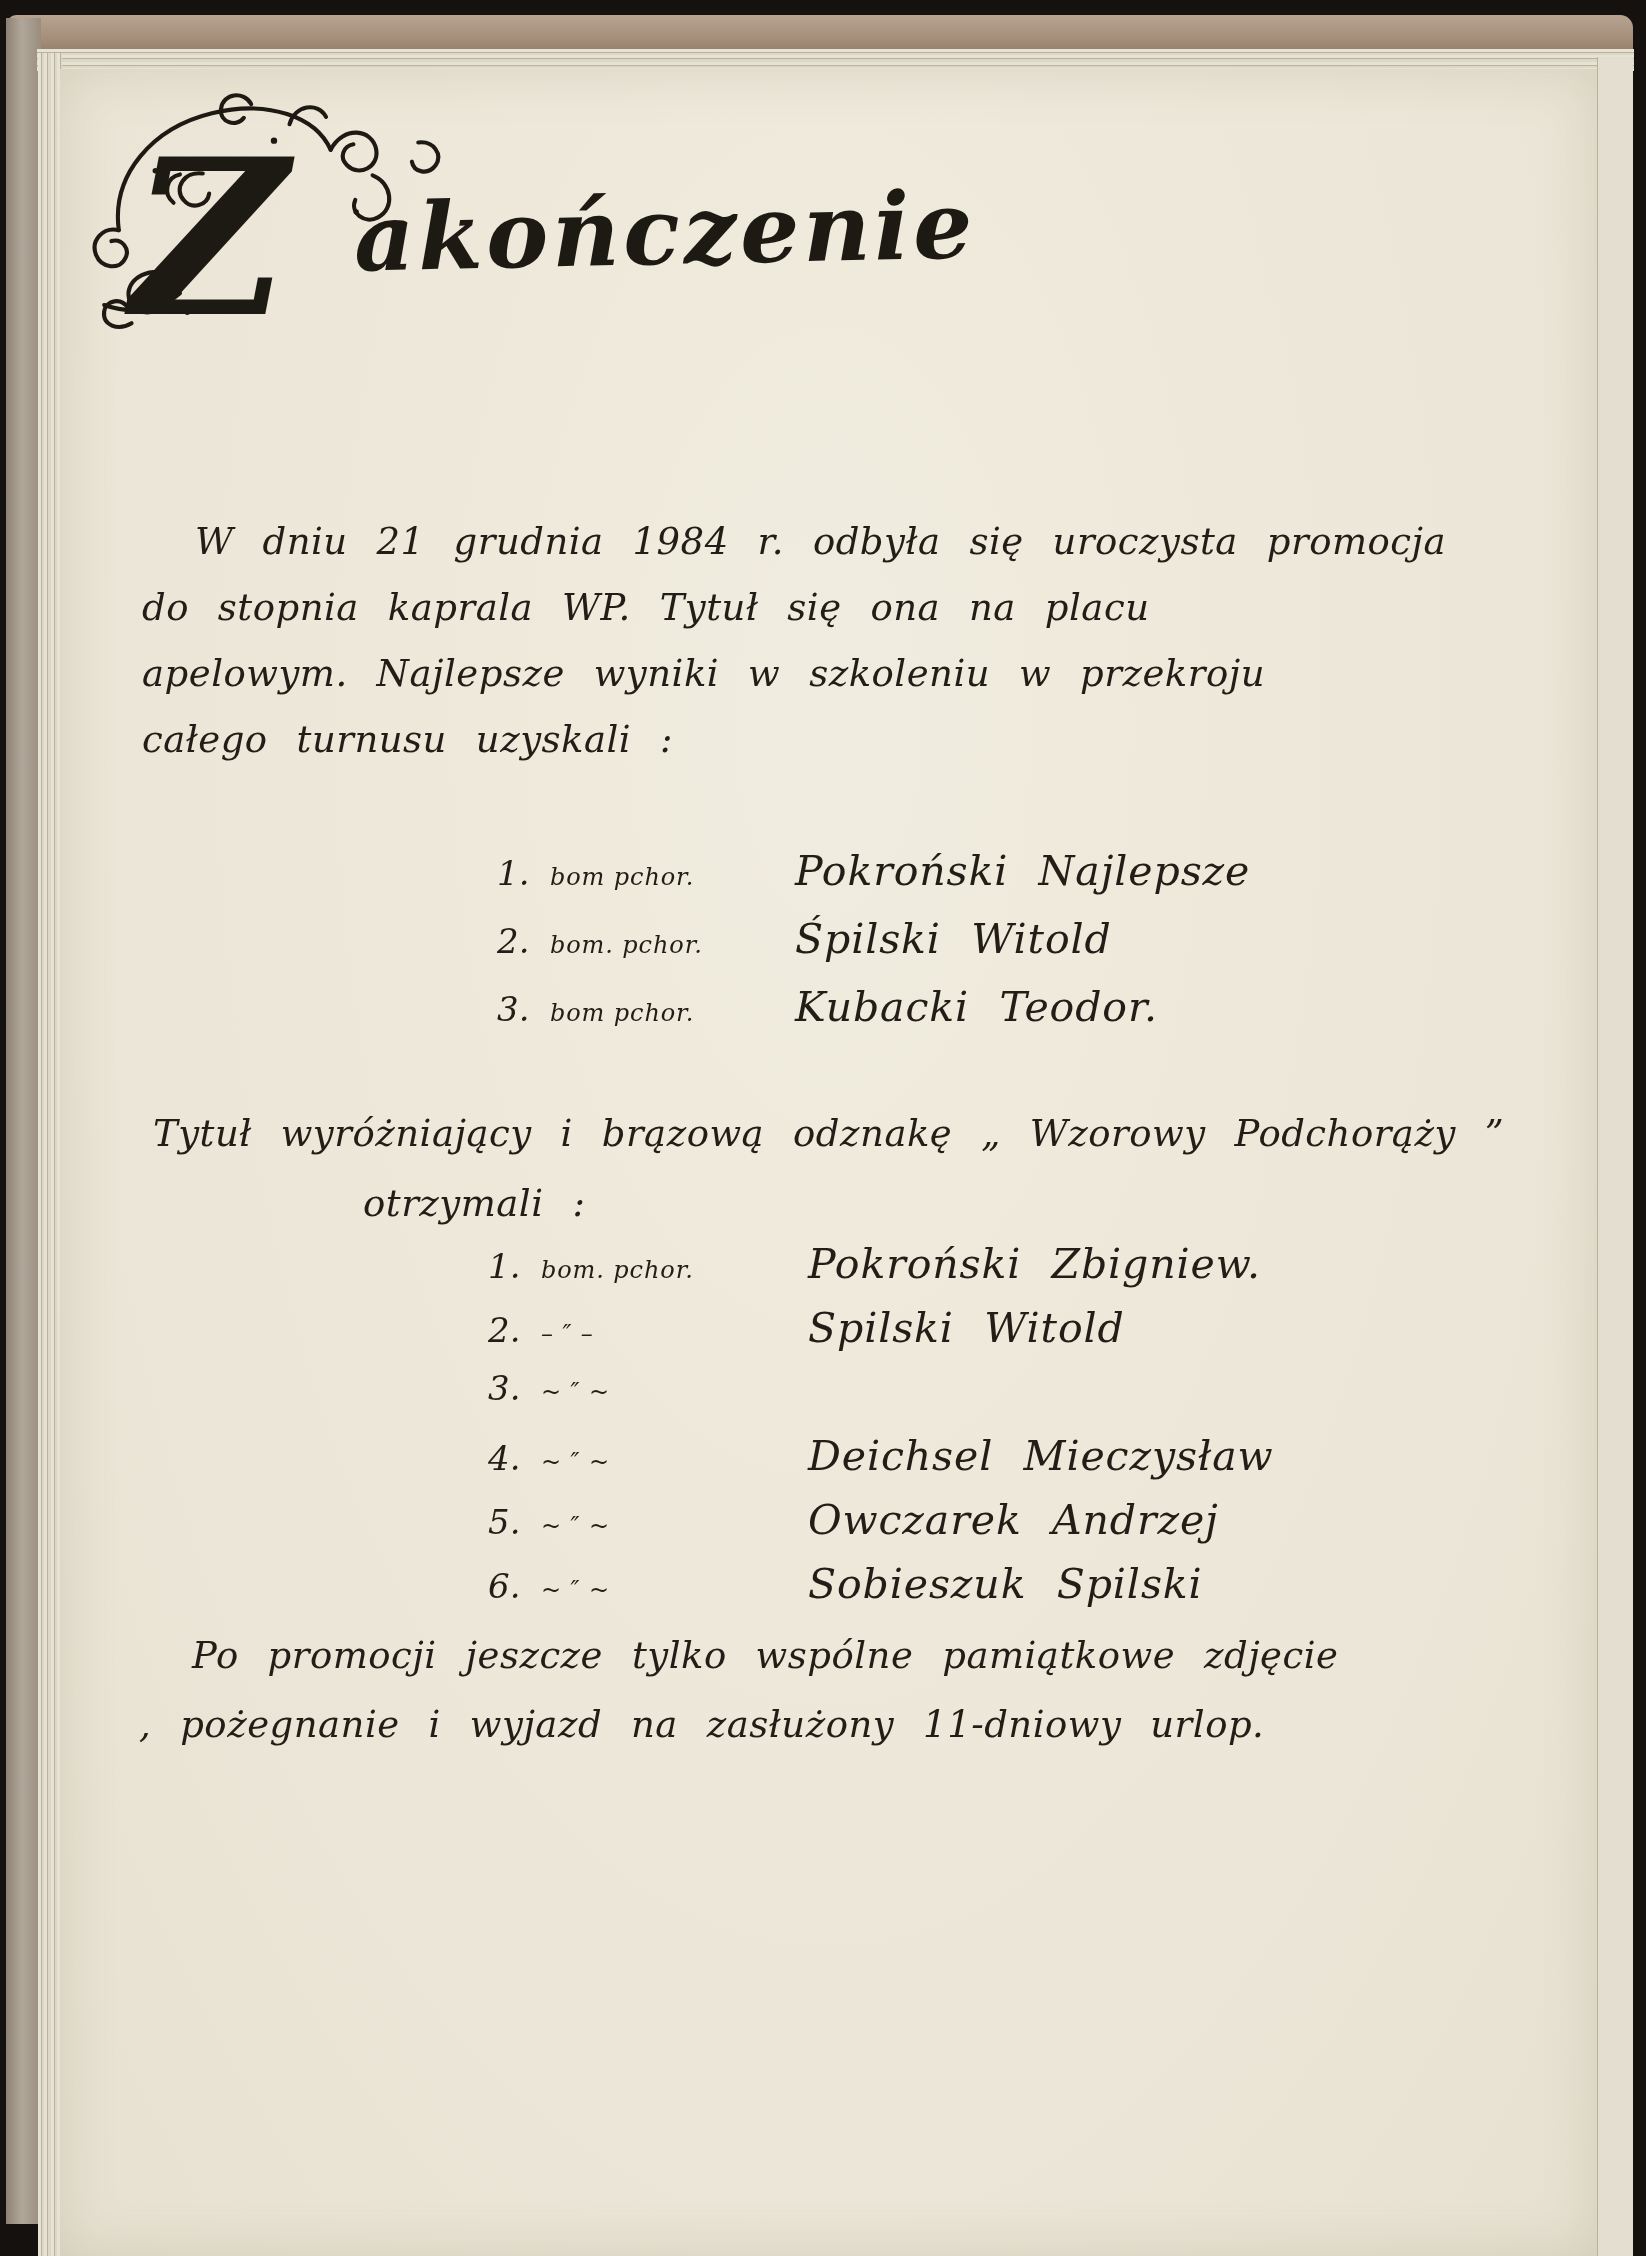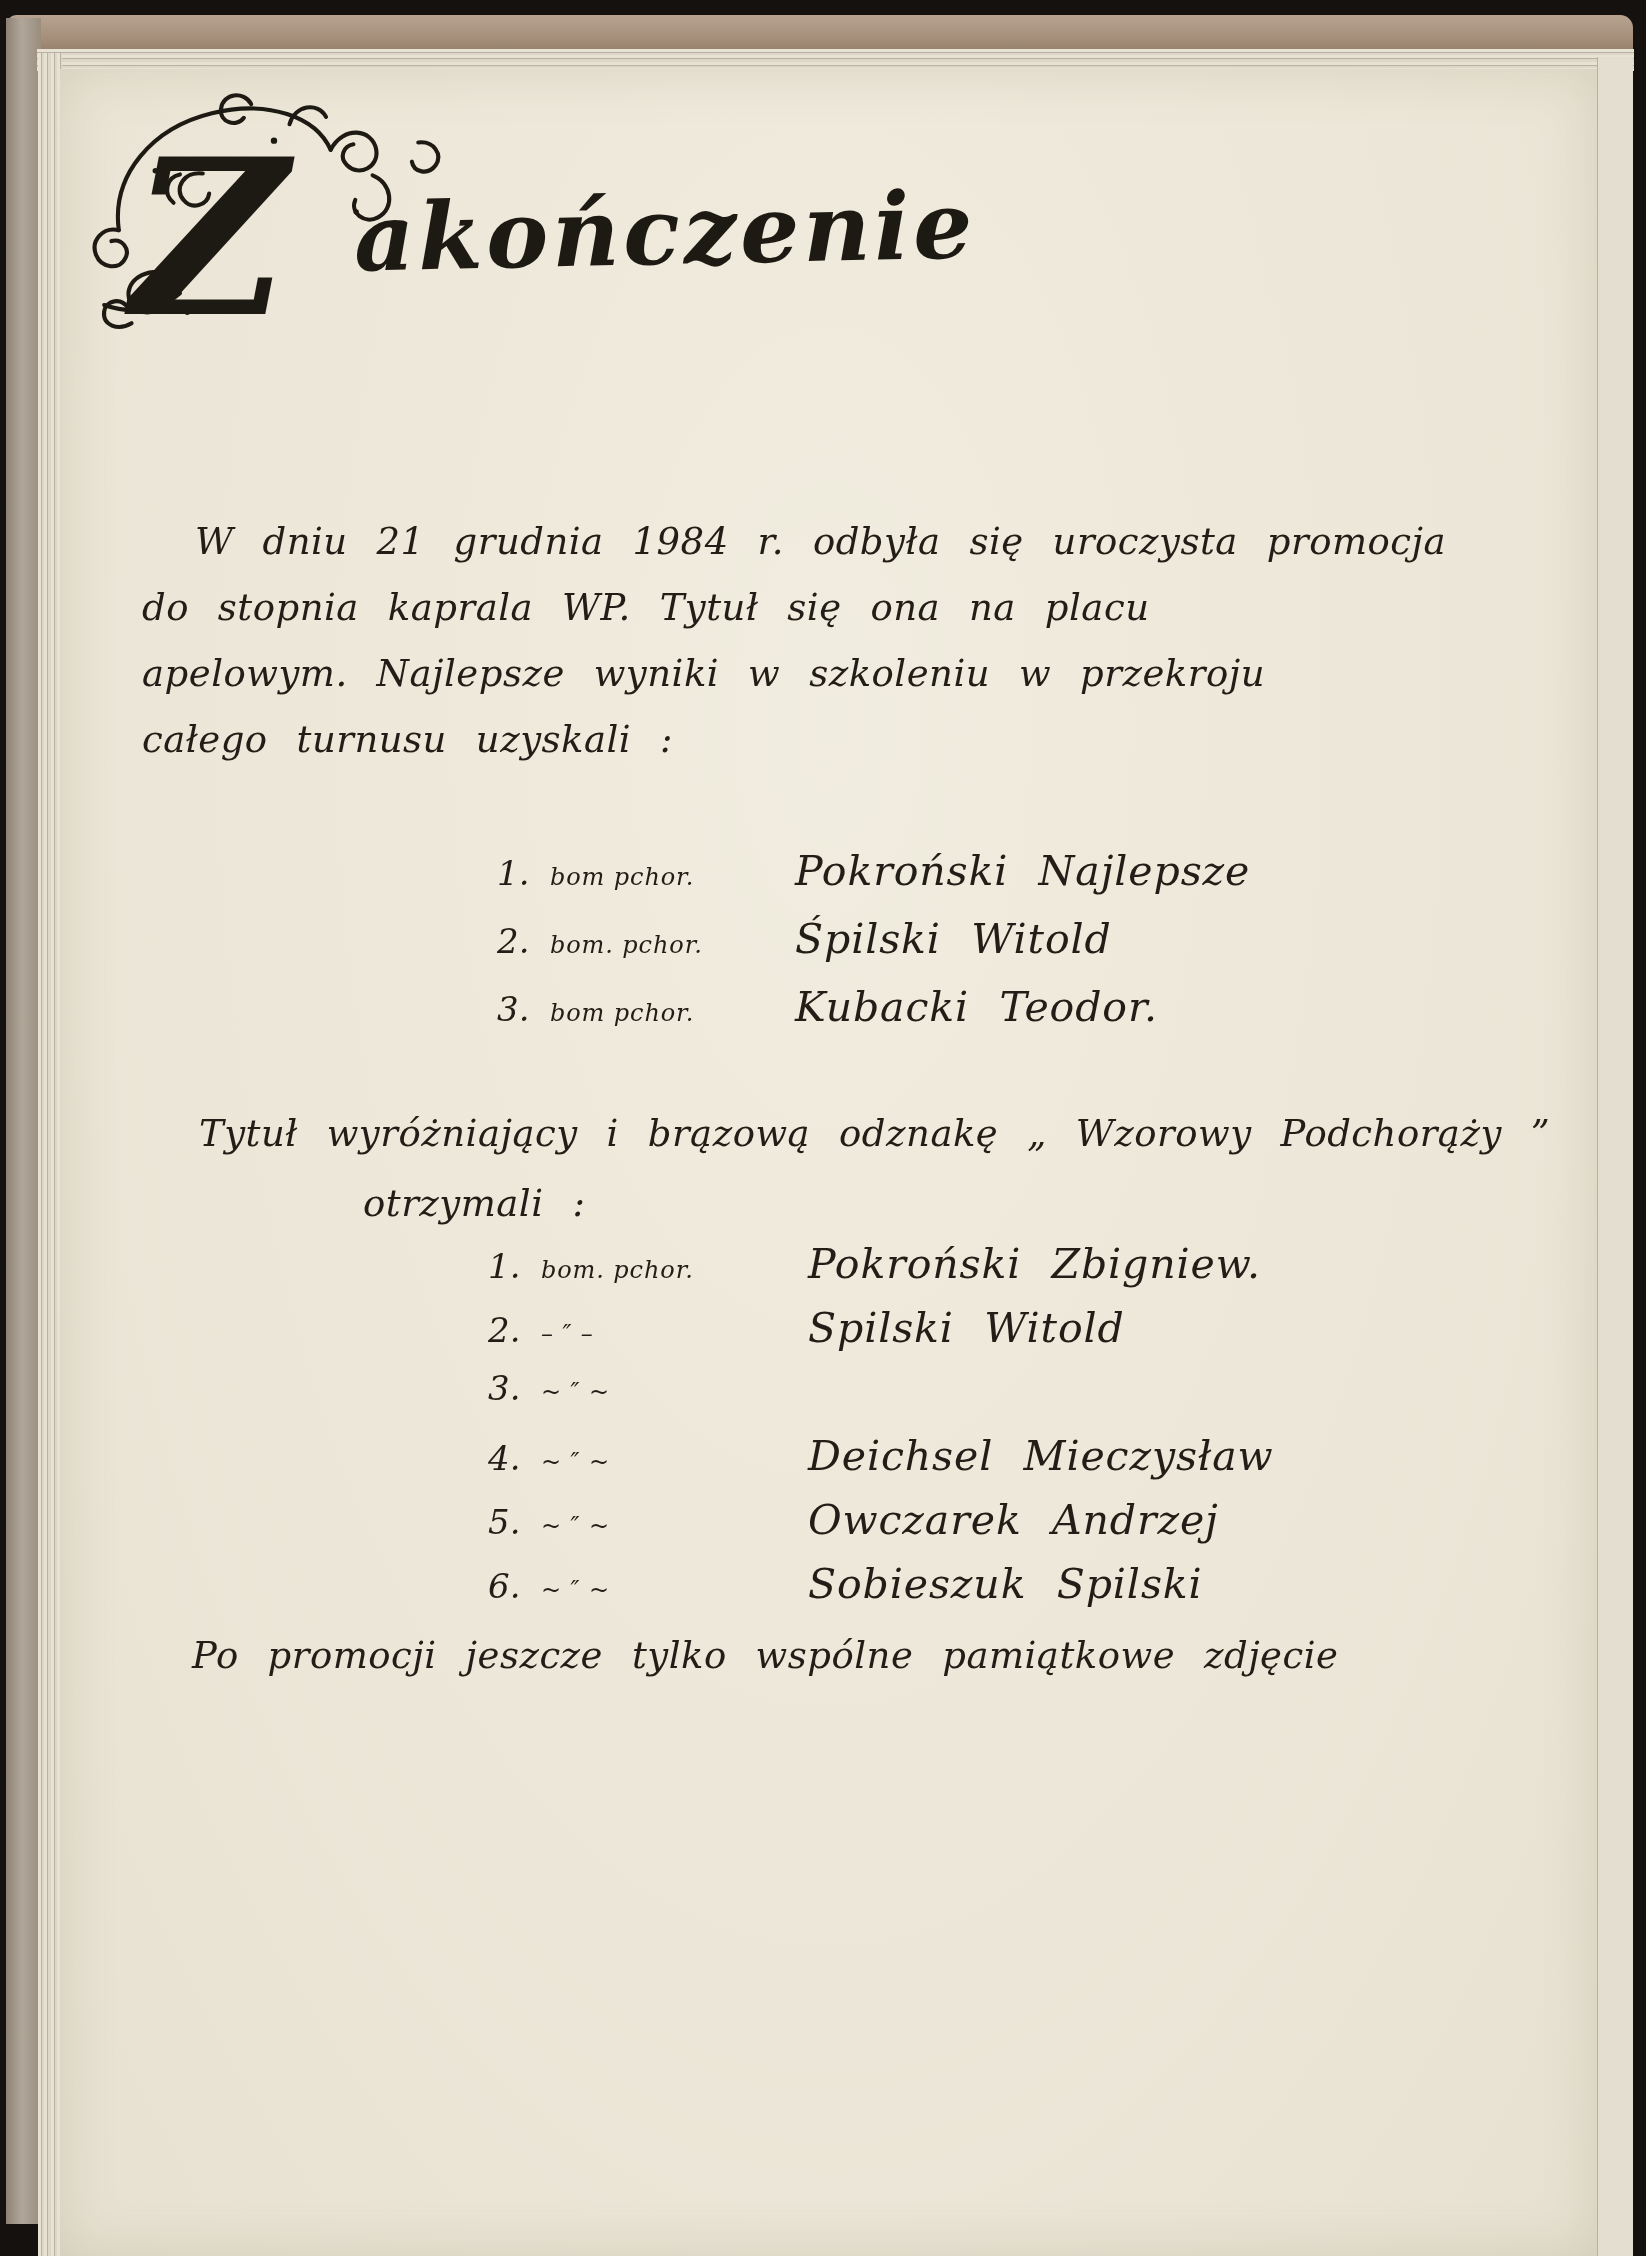--- a/index.html
+++ b/index.html
@@ -50,21 +50,21 @@
   .ornament{position:absolute;left:3.7px;top:14.6px;}
   .intro{left:82px;top:440px;font-size:37px;line-height:66px;}
   .indent{padding-left:53px;}
   .block{position:absolute;}
   .list{font-style:italic;color:#221d16;}
   .row{display:flex;align-items:baseline;height:68px;}
   .row .num{width:53px;font-size:34px;}
   .row .rank{width:245px;font-size:24px;letter-spacing:0.9px;}
   .row .name{font-size:41px;letter-spacing:0.9px;word-spacing:.4em;}
   .list-top{left:437px;top:778px;}
-  .award1{left:93px;top:1043px;font-size:37px;margin-left:46px;}
+  .award1{left:93px;top:1043px;font-size:37px;}
   .award2{left:303px;top:1113px;font-size:37px;}
   .list-aw{left:428px;top:1171px;}
   .list-aw .row{height:64px;}
   .list-aw .rank{width:267px;}
   .closing{left:79px;top:1552px;font-size:37px;line-height:69px;}
 </style>
 </head>
 <body>
 
 <div class="scene">
@@ -158,17 +158,18 @@
       </div>
       <div class="row">
         <span class="num">6.</span>
         <span class="rank">~ ″ ~</span>
         <span class="name">Sobieszuk Spilski</span>
       </div>
     </div>
 
     <div class="hand closing">
       <div class="indent">Po promocji jeszcze tylko wspólne pamiątkowe  zdjęcie</div>
+      <div>, pożegnanie i wyjazd na zasłużony 11-dniowy urlop.</div>
     </div>
 
   </div>
 </div>
 
 
 </body></html>

